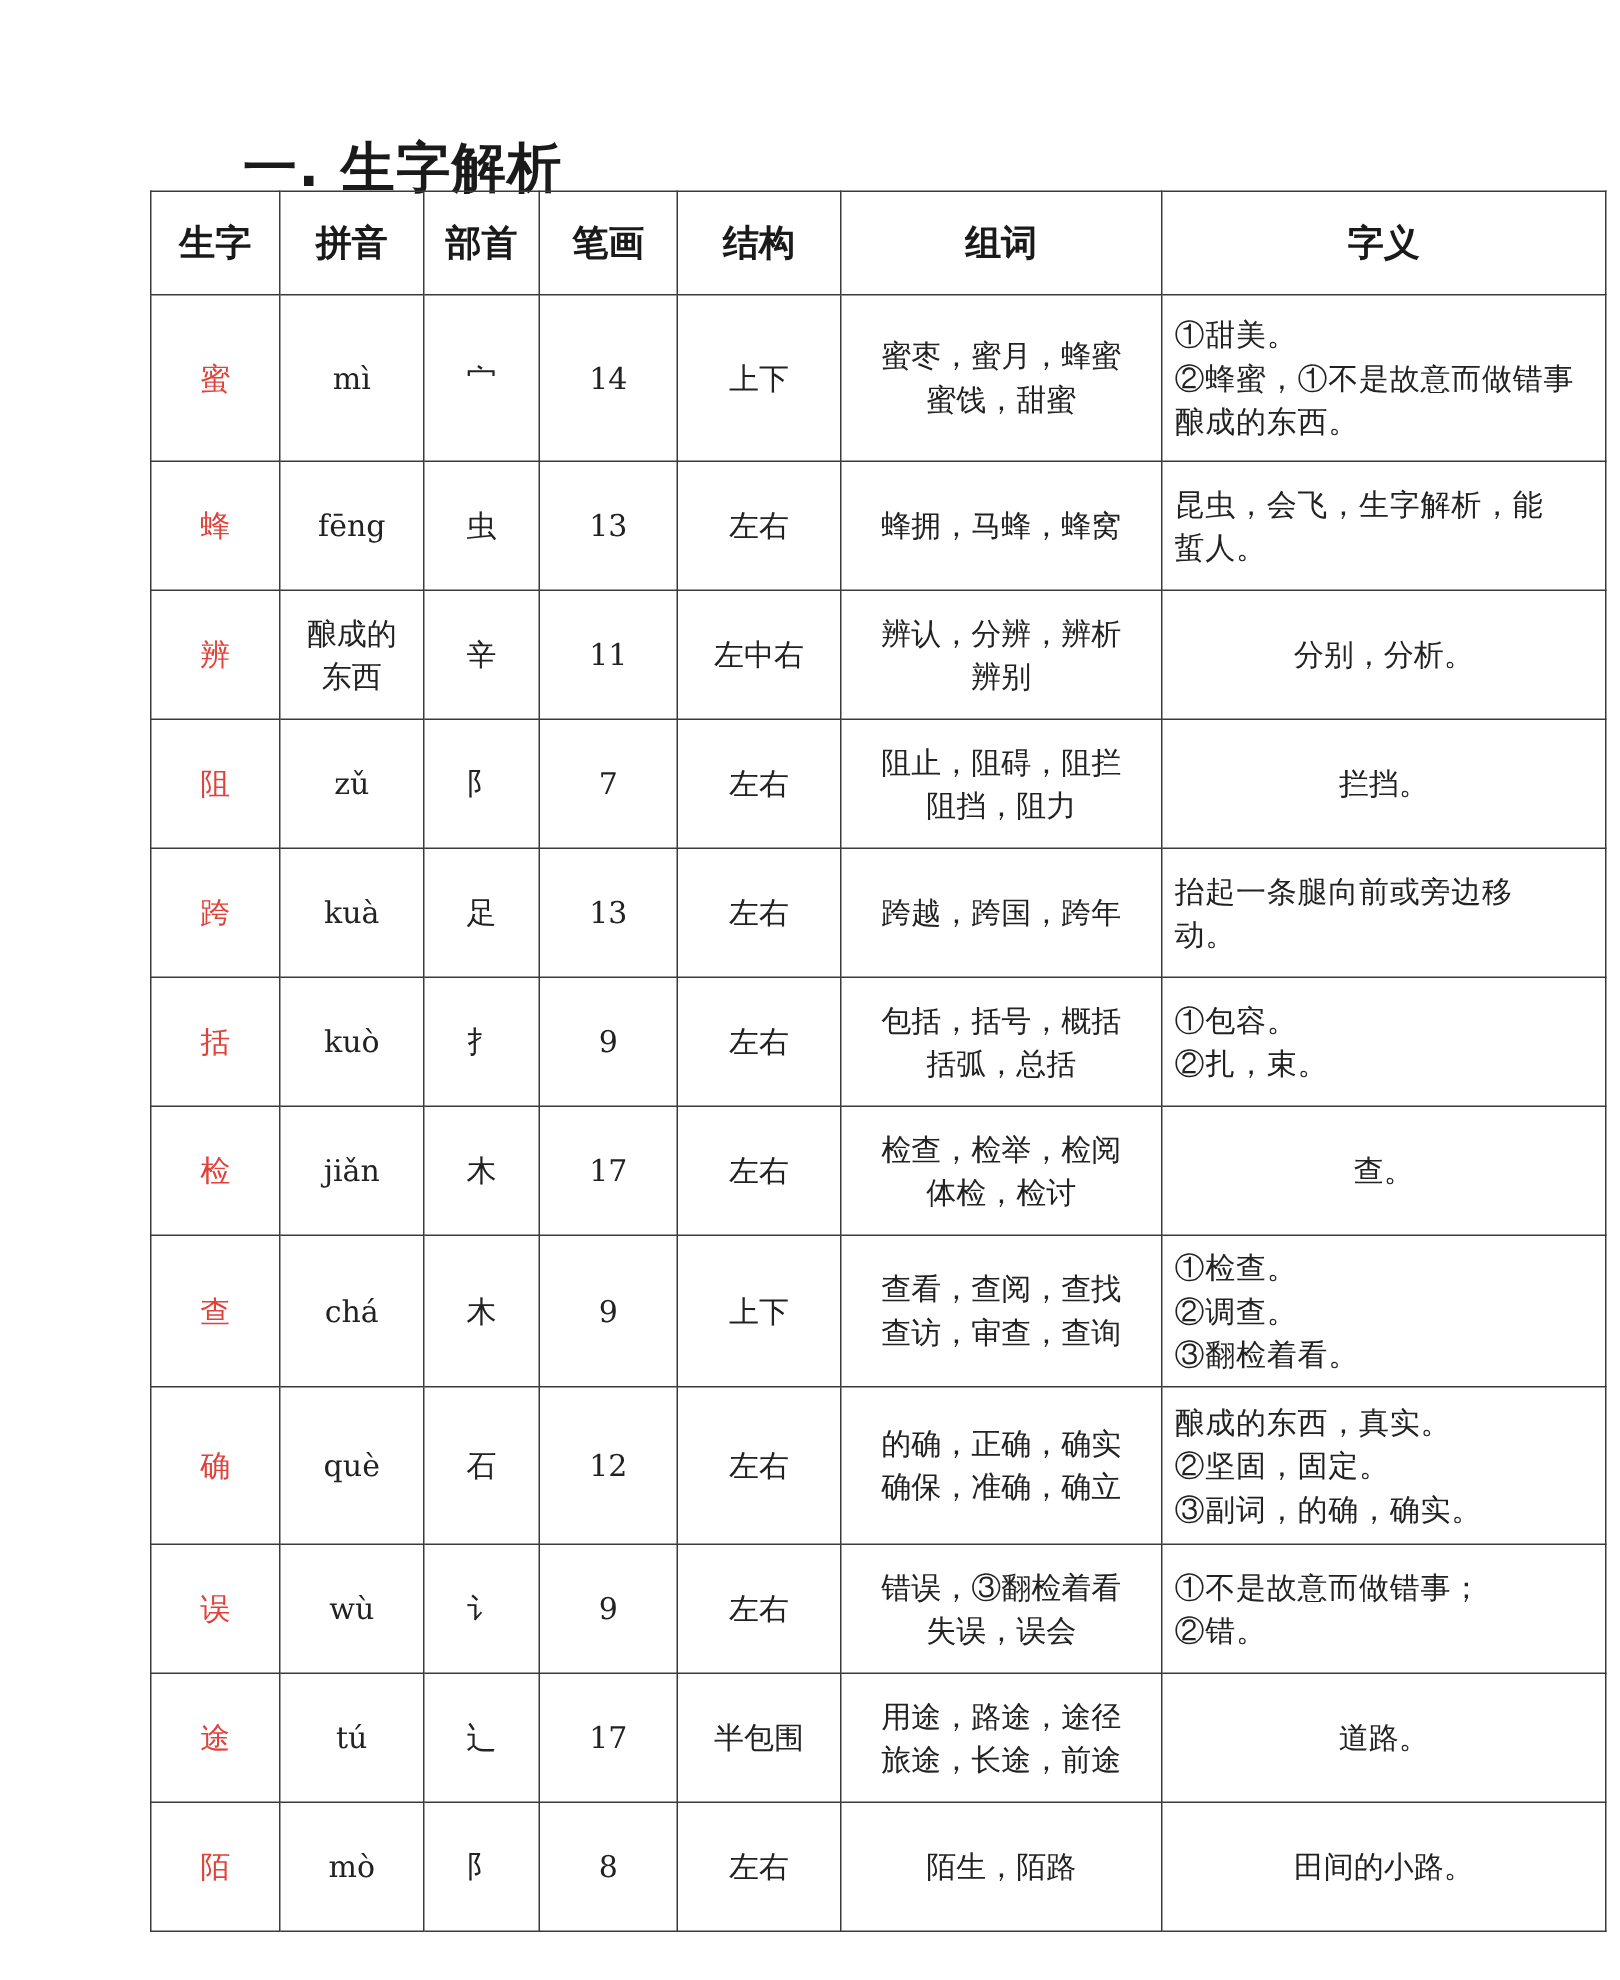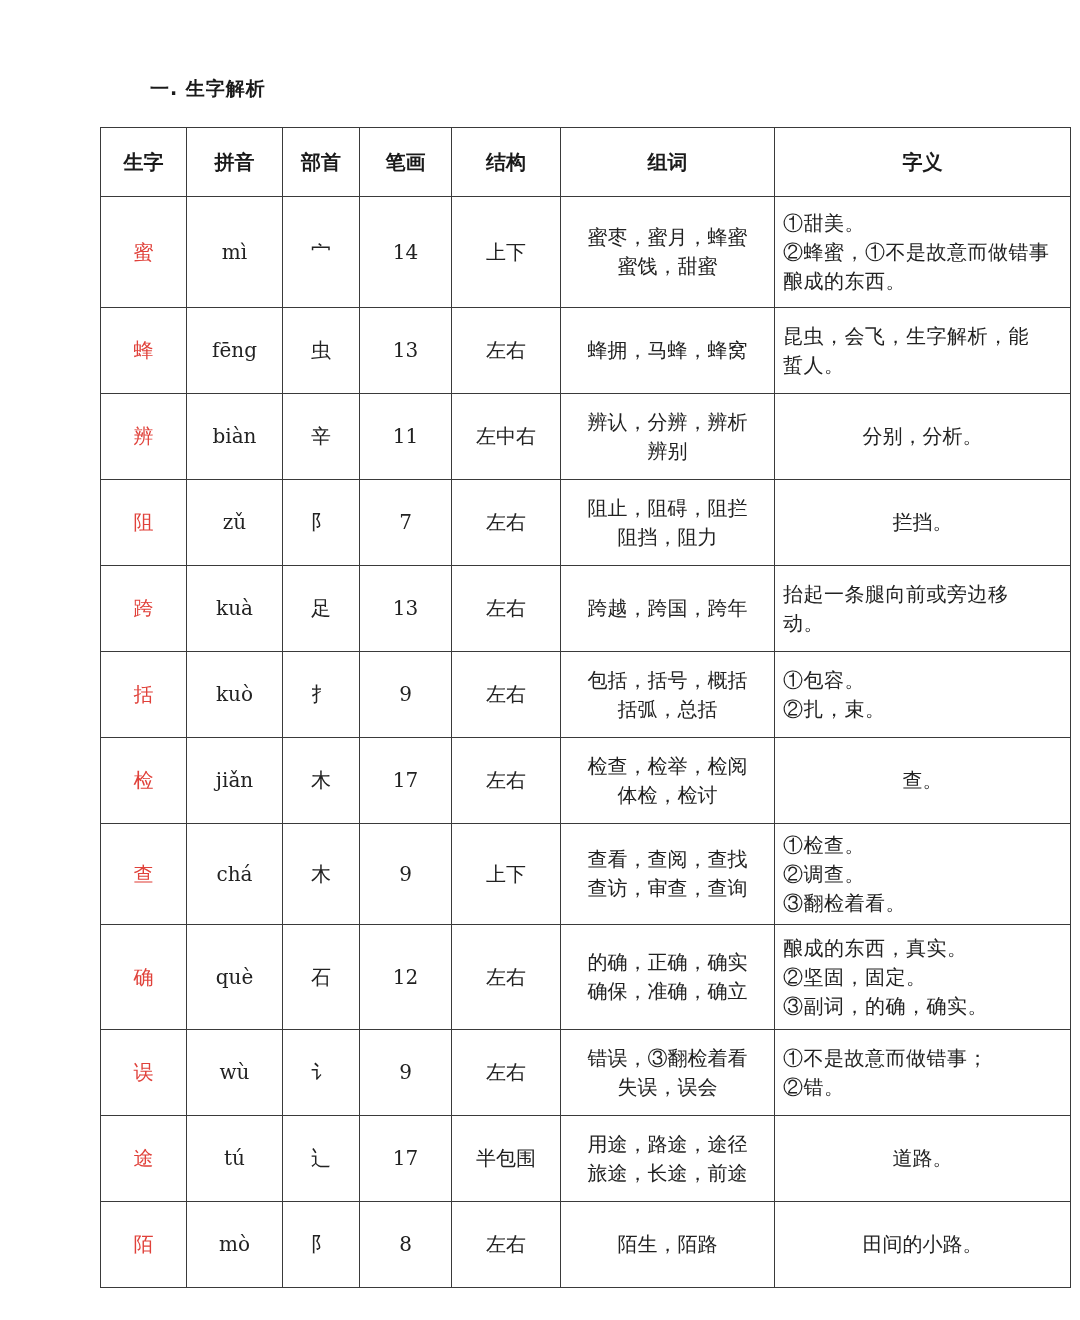--- a/index.html
+++ b/index.html
@@ -13,25 +13,25 @@
     position: relative;
     overflow: hidden;
     font-family: "DejaVu Serif", "Liberation Serif", serif;
     color: #222;
   }
   .section-title {
     position: absolute;
     left: 150px;
     top: 76px;
     font-family: "DejaVu Sans", "Liberation Sans", sans-serif;
-    font-size: 19px;
+    font-size: 36px;
     font-weight: bold;
     color: #1a1a1a;
     letter-spacing: 1px;
-    margin: 0;
+    margin: 12px;
   }
   table.char-table {
     position: absolute;
     left: 100px;
     top: 127px;
     border-collapse: collapse;
     table-layout: fixed;
     width: 970px;
   }
   table.char-table th,
@@ -39,21 +39,21 @@
     border: 1.5px solid #3a3a3a;
     text-align: center;
     vertical-align: middle;
     padding: 0 8px;
     font-size: 20px;
     line-height: 29px;
   }
   table.char-table th {
     font-family: "DejaVu Sans", "Liberation Sans", sans-serif;
     font-weight: bold;
-    font-size: 20px;
+    font-size: 24px;
     color: #1a1a1a;
     height: 68px;
   }
   td.char-cell {
     color: #e0413a;
     font-size: 21px;
   }
   td.pinyin-cell {
     font-size: 19px;
   }
@@ -140,21 +140,21 @@
         <span class="line">蜂拥，马蜂，蜂窝</span>
       </td>
       <td class="meaning-cell left">
         <span class="line">昆虫，会飞，生字解析，能</span>
         <span class="line">蜇人。</span>
       </td>
     </tr>
 
     <tr style="height:86px">
       <td class="char-cell">辨</td>
-      <td class="pinyin-cell">biàn</td>
+      <td class="pinyin-cell">酿成的东西</td>
       <td>辛</td>
       <td>11</td>
       <td>左中右</td>
       <td class="words-cell">
         <span class="line">辨认，分辨，辨析</span>
         <span class="line">辨别</span>
       </td>
       <td class="meaning-cell">
         <span class="line">分别，分析。</span>
       </td>

